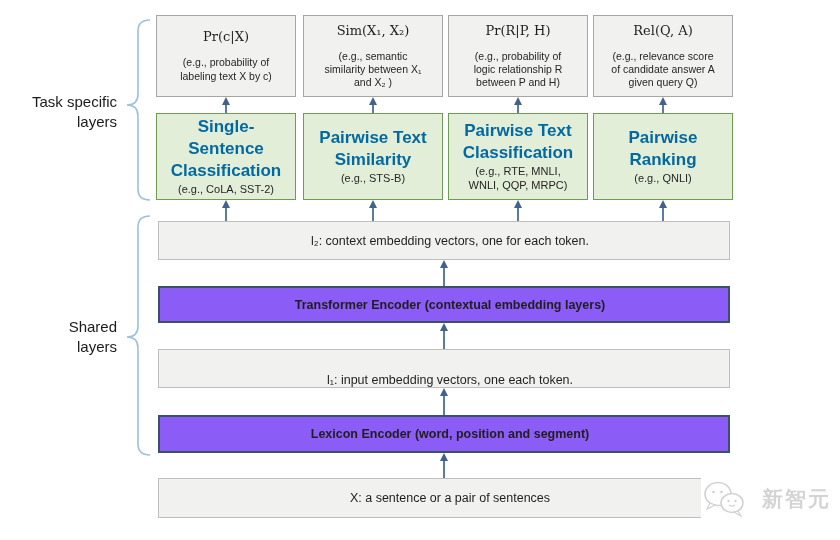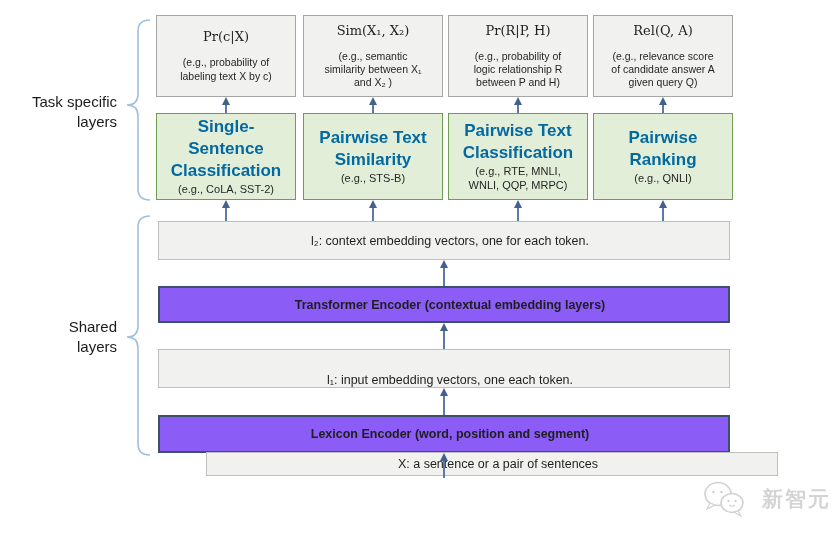--- a/index.html
+++ b/index.html
@@ -98,21 +98,21 @@
   </div>
   <div class="box bar bluebar" style="top:286px;height:37px;">
     <div>Transformer Encoder (contextual embedding layers)</div>
   </div>
   <div class="box bar graybar" style="top:349px;height:39px;justify-content:flex-end;">
     <div>l₁: input embedding vectors, one each token.</div>
   </div>
   <div class="box bar bluebar" style="top:415px;height:38px;">
     <div>Lexicon Encoder (word, position and segment)</div>
   </div>
-  <div class="box bar graybar" style="top:452px;height:24px;margin-left:48px;">
+  <div class="box bar graybar" style="top:478px;height:40px;">
     <div>X: a sentence or a pair of sentences</div>
   </div>
 
   <div class="arrow" style="left:221px;top:97px;height:16px;">
       <div class="head"></div>
       <div class="shaft"></div>
     </div>
   <div class="arrow" style="left:368px;top:97px;height:16px;">
       <div class="head"></div>
       <div class="shaft"></div>

